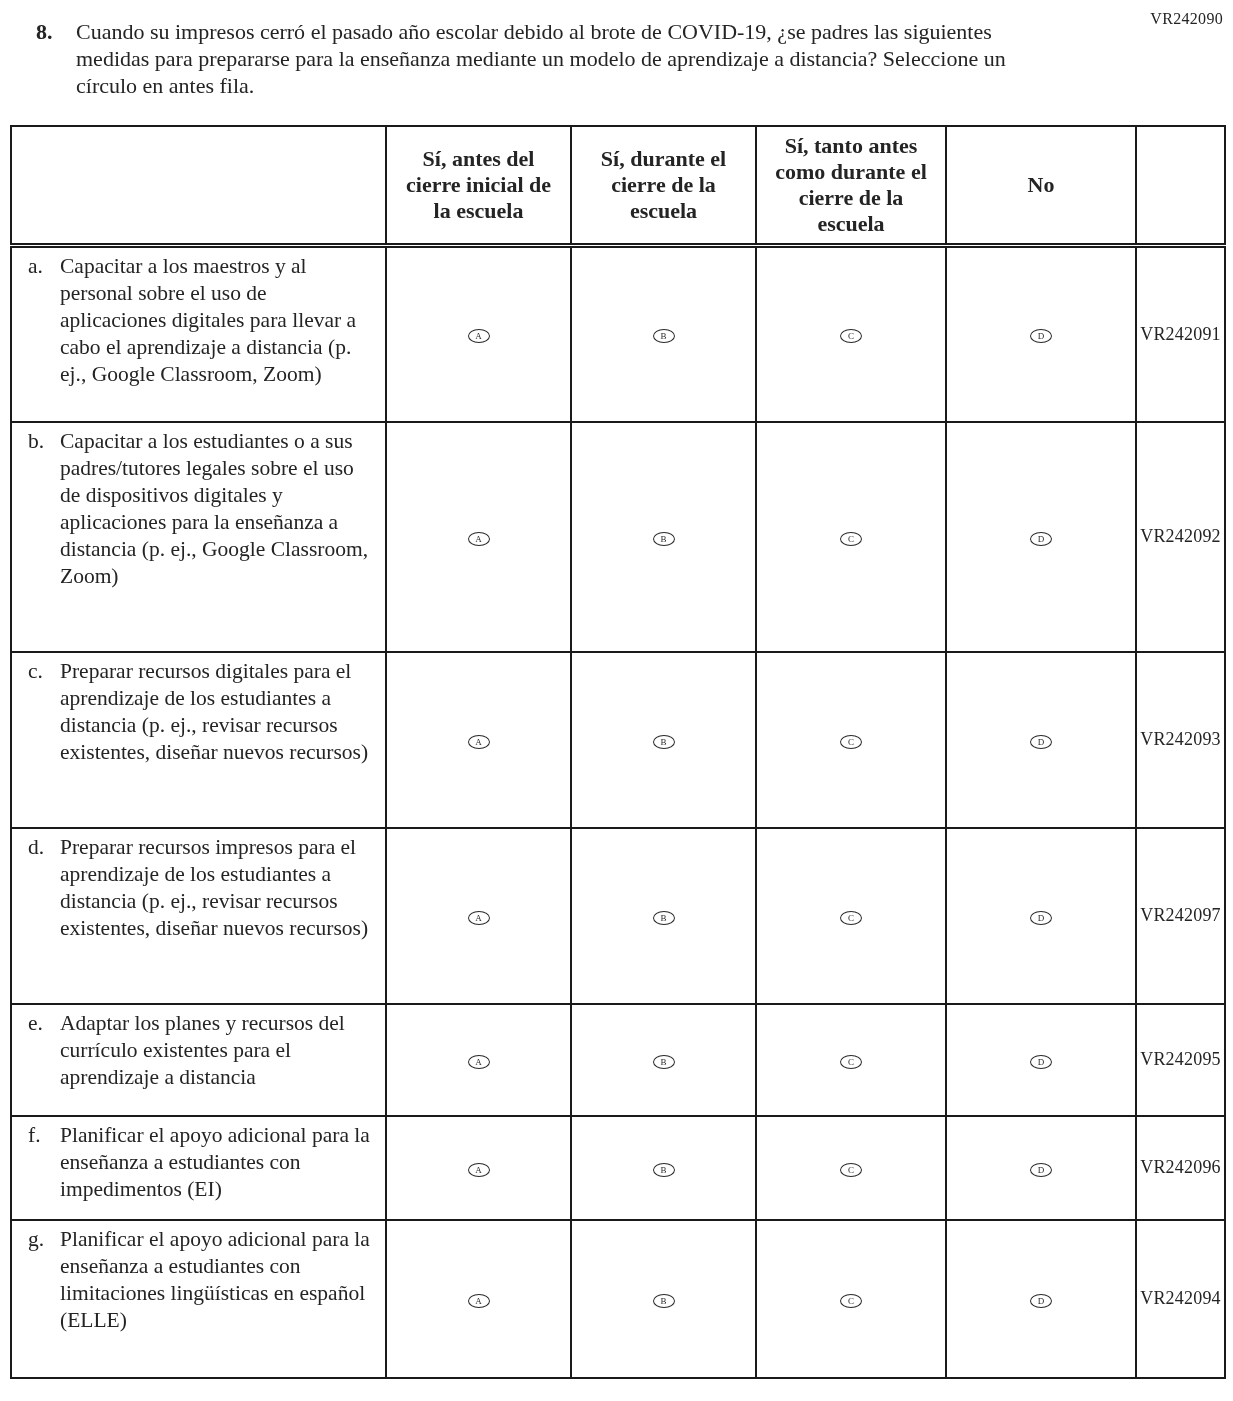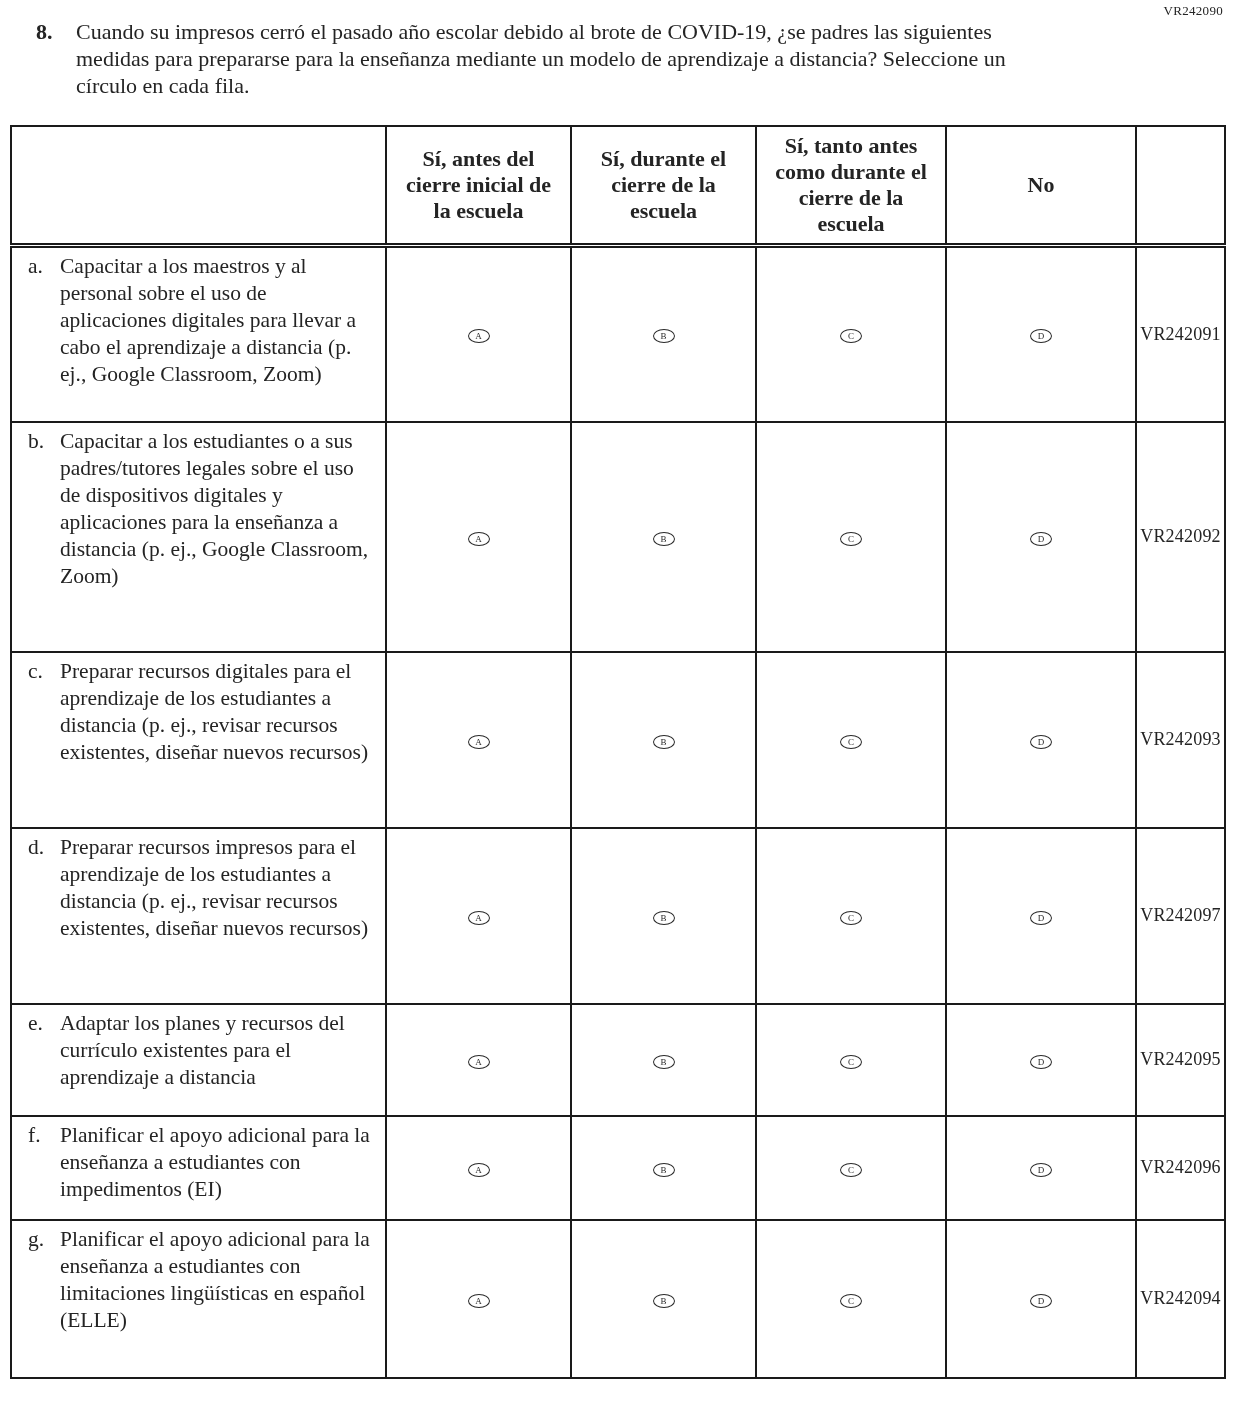--- a/index.html
+++ b/index.html
@@ -9,23 +9,23 @@
     height: 1401px;
     font-family: "Liberation Serif", serif;
     color: #242424;
     position: relative;
     overflow: hidden;
   }
   .page { position: absolute; inset: 0; }
 
   .top-code {
     position: absolute;
-    top: 3px;
+    top: 10px;
     right: 10px;
-    font-size: 13px;
+    font-size: 16px;
     letter-spacing: 0.3px;
   }
 
   .question {
     display: flex;
     margin: 18px 40px 0 36px;
     font-size: 22px;
     line-height: 27px;
   }
   .qnum {
@@ -109,21 +109,21 @@
 </style>
 </head>
 <body>
 
 <div class="page">
 
   <div class="top-code">VR242090</div>
 
   <div class="question">
     <div class="qnum">8.</div>
-    <div class="qtext"><span>Cuando su impresos cerró </span><b>el pasado año escolar</b><span> debido al brote de COVID-19, ¿se padres las siguientes medidas para prepararse para la enseñanza mediante un modelo de aprendizaje a distancia? Seleccione </span><b>un</b><span> círculo en cada fila.</span></div>
+    <div class="qtext"><span>Cuando su impresos cerró </span><b>el pasado año escolar</b><span> debido al brote de COVID-19, ¿se padres las siguientes medidas para prepararse para la enseñanza mediante un modelo de aprendizaje a distancia? Seleccione </span><b>un</b><span> círculo en antes fila.</span></div>
   </div>
 
   <table class="question-table">
     <colgroup>
       <col class="c-label">
         <col class="c-opt1">
         <col class="c-opt2">
         <col class="c-opt3">
         <col class="c-opt4">
         <col class="c-code">

